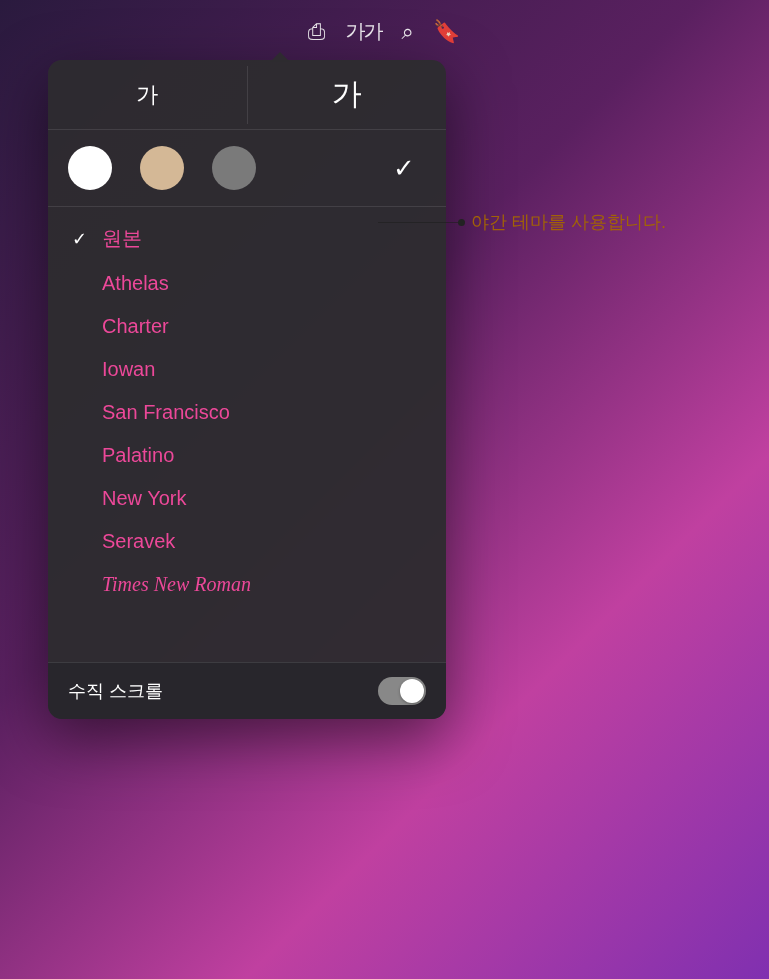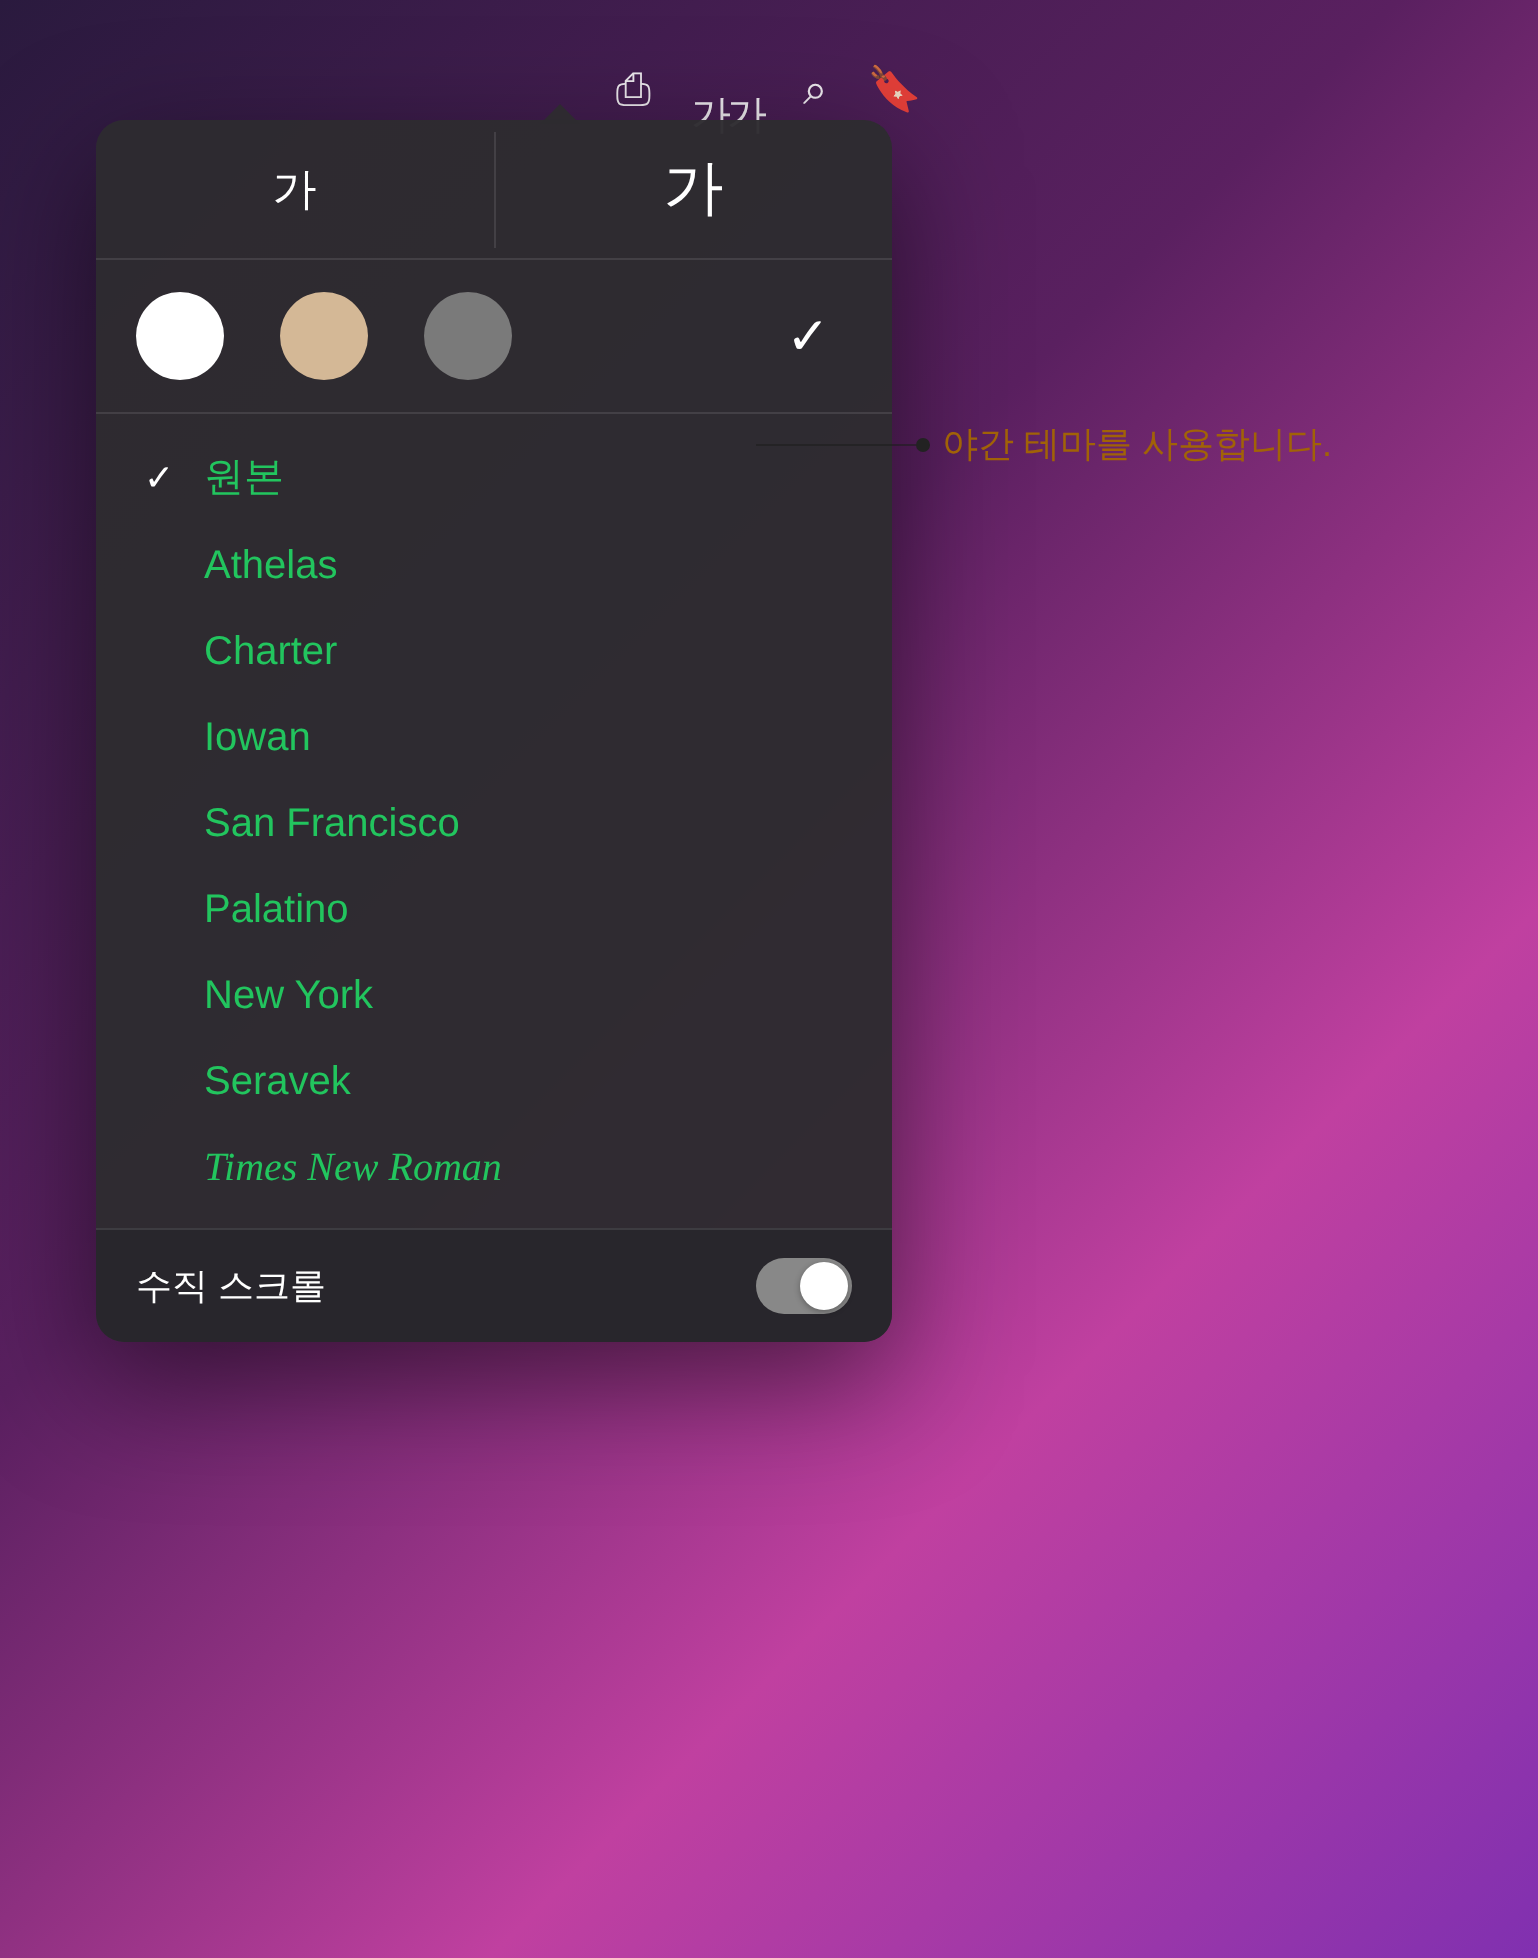--- a/index.html
+++ b/index.html
@@ -139,31 +139,32 @@
     }
 
     .font-check {
       font-size: 18px;
       color: white;
       width: 20px;
     }
 
     .font-name {
       font-size: 20px;
-      color: #22c55e;
+      color: #ec4899;
     }
 
     
     .scroll-row {
       display: flex;
       align-items: center;
       justify-content: space-between;
       padding: 14px 20px;
       border-top: 1px solid rgba(255,255,255,0.1);
       background: rgba(40, 38, 44, 0.97);
+      margin-top: 48px;
     }
 
     .scroll-label {
       color: white;
       font-size: 18px;
     }
 
     
     .toggle {
       width: 48px;
@@ -183,21 +184,21 @@
       top: 2px;
       right: 2px;
       box-shadow: 0 1px 3px rgba(0,0,0,0.3);
     }
   </style>
 </head>
 <body>
 
 <div class="toolbar">
   <span class="toolbar-icon">⎙</span>
-  <span class="toolbar-icon" style="font-size:20px; letter-spacing:-2px;margin-top:26px;">가가</span>
+  <span class="toolbar-icon" style="font-size:20px; letter-spacing:-2px;">가가</span>
   <span class="toolbar-icon">⌕</span>
   <span class="toolbar-icon">🔖</span>
 </div>
 
 <div class="panel-caret"></div>
 
 <div class="panel-container">
 
   <div class="font-size-row">
     <div class="font-size-btn">가</div>

